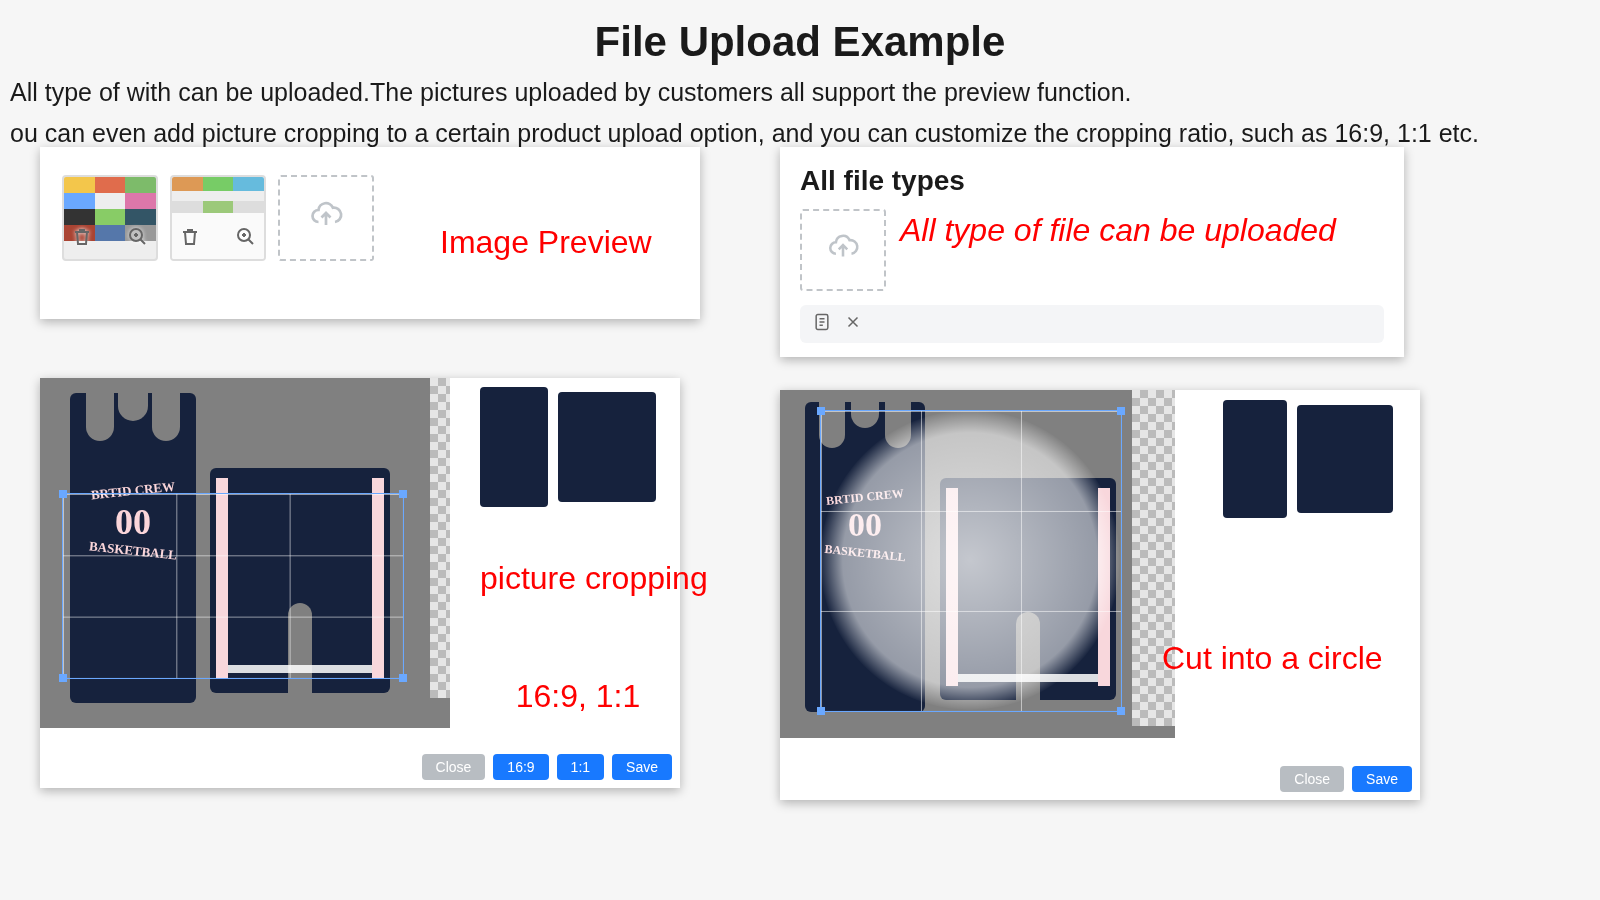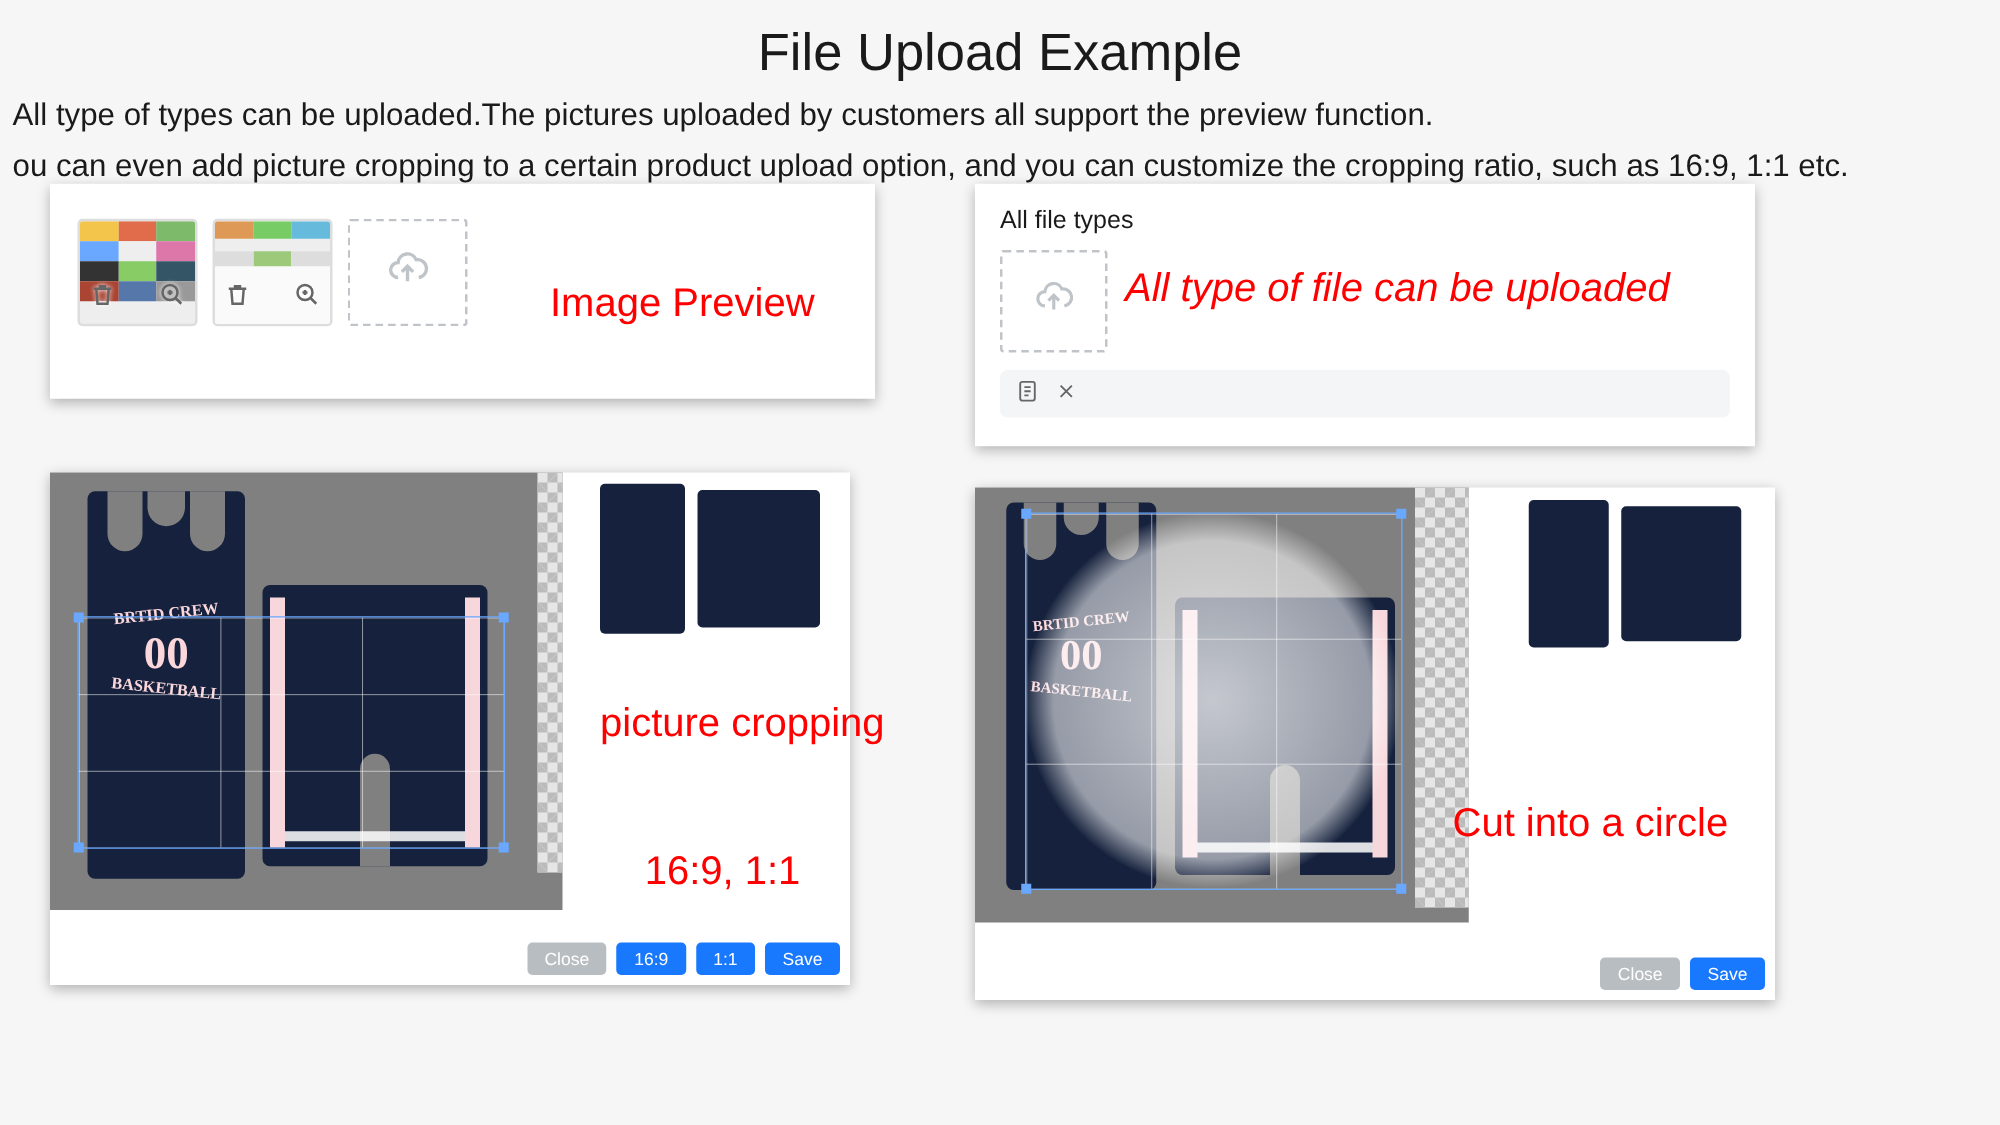--- a/index.html
+++ b/index.html
@@ -8,21 +8,21 @@
     width: 1600px;
     height: 900px;
     background: #f6f6f6;
     font-family: -apple-system, "Segoe UI", Arial, sans-serif;
     color: #1a1a1a;
     overflow: hidden;
   }
   .title {
     text-align: center;
     font-size: 42px;
-    font-weight: 400;
+    font-weight: 700;
     padding-top: 18px;
   }
   .desc-line {
     font-size: 25px;
     font-weight: 400;
     padding: 12px 0 0 10px;
   }
 
   
   .card {
@@ -55,21 +55,21 @@
     border: 2px dashed #c0c4c8; border-radius: 3px;
     display: flex; align-items: center; justify-content: center;
   }
   .annot {
     color: #ff0000; font-size: 32px;
     position: absolute;
   }
 
   
   #cardB { left: 780px; top: 147px; width: 624px; height: 210px; padding: 18px 20px; }
-  #cardB .lab { font-weight: 400; font-size: 20px; }
+  #cardB .lab { font-weight: 700; font-size: 28px; }
   .drop2 {
     width: 82px; height: 78px;
     border: 2px dashed #c0c4c8; border-radius: 3px;
     display: flex; align-items: center; justify-content: center;
     margin-top: 12px;
   }
   .filechip {
     margin-top: 14px;
     background: #f4f5f7;
     border-radius: 6px;
@@ -145,21 +145,21 @@
   
   .jtxt {
     position:absolute; color:#fbd6da; font-weight:700; text-align:center;
     width:100%; font-family: Georgia, serif;
   }
 </style>
 </head>
 <body>
 
 <div class="title">File Upload Example</div>
-<div class="desc-line">All type of types can be uploaded.The pictures uploaded by customers all support the preview function.</div>
+<div class="desc-line">All type of with can be uploaded.The pictures uploaded by customers all support the preview function.</div>
 <div class="desc-line">ou can even add picture cropping to a certain product upload option, and you can customize the cropping ratio, such as 16:9, 1:1 etc.</div>
 
 <div id="cardA" class="card">
   <div class="thumbs">
 
     <div class="thumb">
       <div class="row">
           <span style="background:#f3c64b"></span>
           <span style="background:#e06c4c"></span>
           <span style="background:#7dbb6a"></span>

